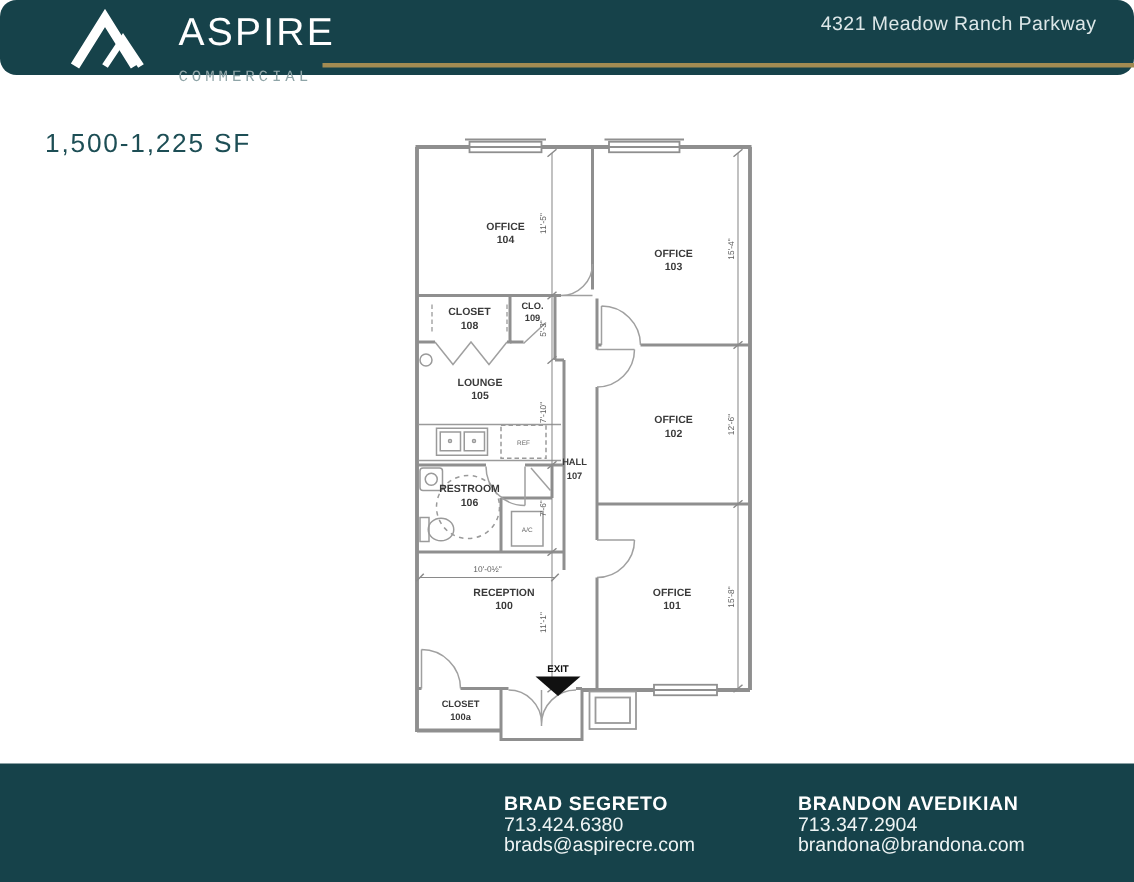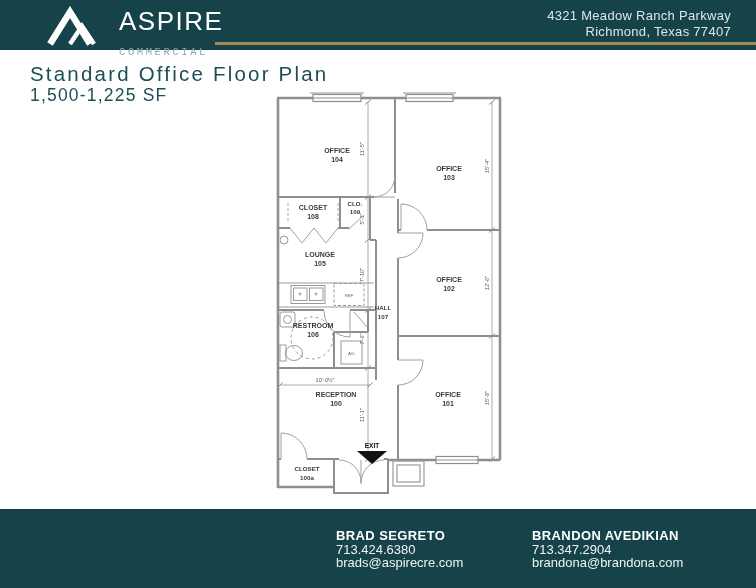--- a/index.html
+++ b/index.html
@@ -1,19 +1,19 @@
 <!DOCTYPE html>
 <html><head>
 <meta charset="utf-8">
 <style>
   html,body{margin:0;padding:0;background:#ffffff;}
   .page{position:relative;width:756px;height:588px;overflow:hidden;background:#ffffff;
         font-family:"Liberation Sans",sans-serif;}
   
-  .topbar{position:absolute;top:0;left:0;width:756px;height:50px;}
+  .topbar{position:absolute;top:0;left:0;width:756px;height:50px;border-radius:11px;}
   .logo-mark{position:absolute;left:44px;top:6px;width:70px;height:41px;}
   .brand{position:absolute;left:119px;top:8px;line-height:1;}
   .brand-name{font-size:26px;font-weight:500;color:#ffffff;letter-spacing:1.5px;}
   .brand-sub{font-size:10.5px;color:#8ea4a7;letter-spacing:2.6px;margin-top:13px;font-family:Liberation Mono, monospace;}
   .address{position:absolute;right:25px;top:8px;text-align:right;color:#dde7e8;
            font-size:13px;line-height:16px;letter-spacing:.3px;}
   .gold-rule{position:absolute;left:215px;right:0;top:42px;height:2.5px;}
   
   .title{position:absolute;left:30px;top:62px;font-size:20.5px;letter-spacing:2.2px;
          font-weight:500;margin:0;}
@@ -44,26 +44,24 @@
     <svg class="logo-mark" viewBox="0 0 70 41" fill="none">
       <path d="M 6 38 L 26 6 L 46 38" stroke="#ffffff" stroke-width="6.5"></path>
       <path d="M 26 38 L 38 20 L 50 38" stroke="#ffffff" stroke-width="4.5"></path>
     </svg>
     <div class="brand">
       <div class="brand-name">ASPIRE</div>
       <div class="brand-sub">COMMERCIAL</div>
     </div>
     <div class="address">
       <div>4321 Meadow Ranch Parkway</div>
-      <div>Richmond, Texas 77407</div>
     </div>
     <div class="gold-rule" style="background:#a28b52;"></div>
   </div>
 
-  <h1 class="title" style="color:#1d4e55;">Standard Office Floor Plan</h1>
   <div class="subtitle" style="color:#1d4e55;">1,500-1,225 SF</div>
 
   <svg class="plan" viewBox="258 86 256 416">
 
     <g stroke="#8f8f8f" stroke-width="2.6" fill="none">
       <path d="M 277 98 L 501 98"></path>
       <path d="M 278 98 L 278 488"></path>
       <path d="M 278 487 L 334 487"></path>
       <path d="M 500 98 L 500 460"></path>
       <path d="M 388 460 L 500 460"></path>

